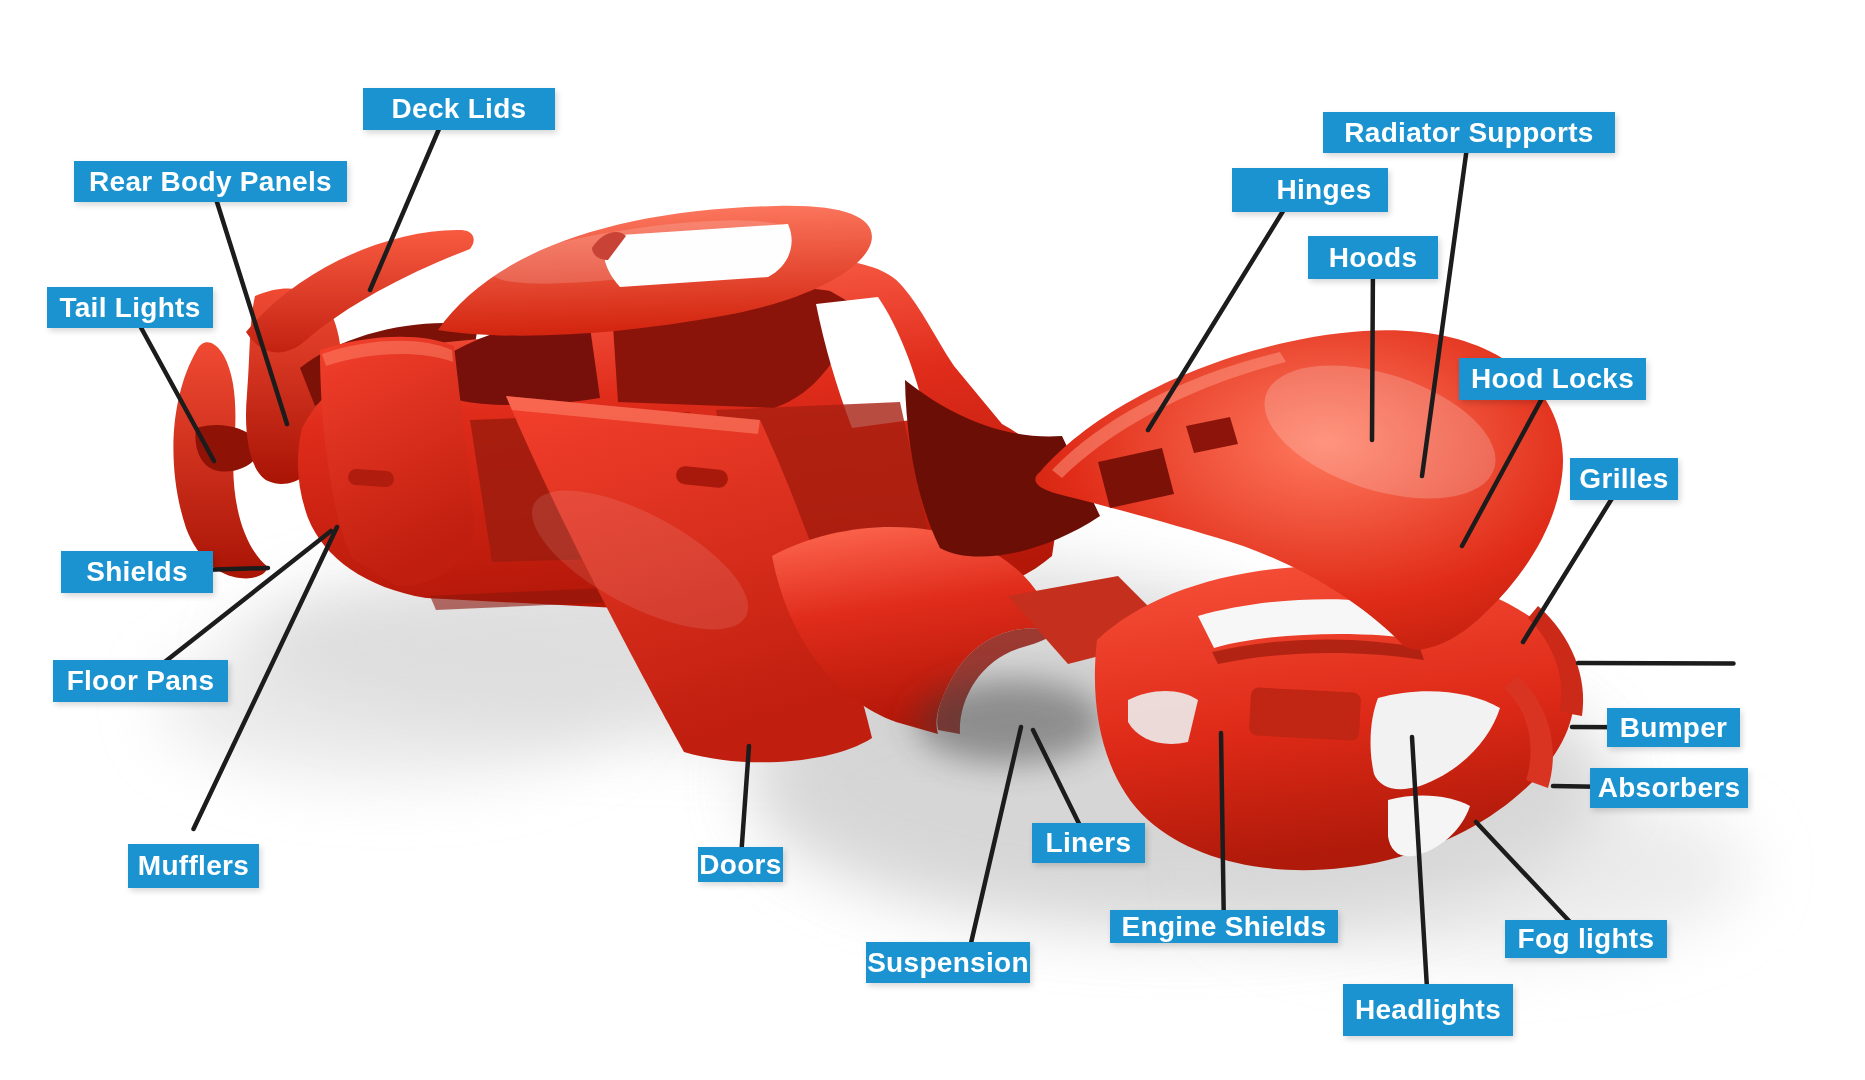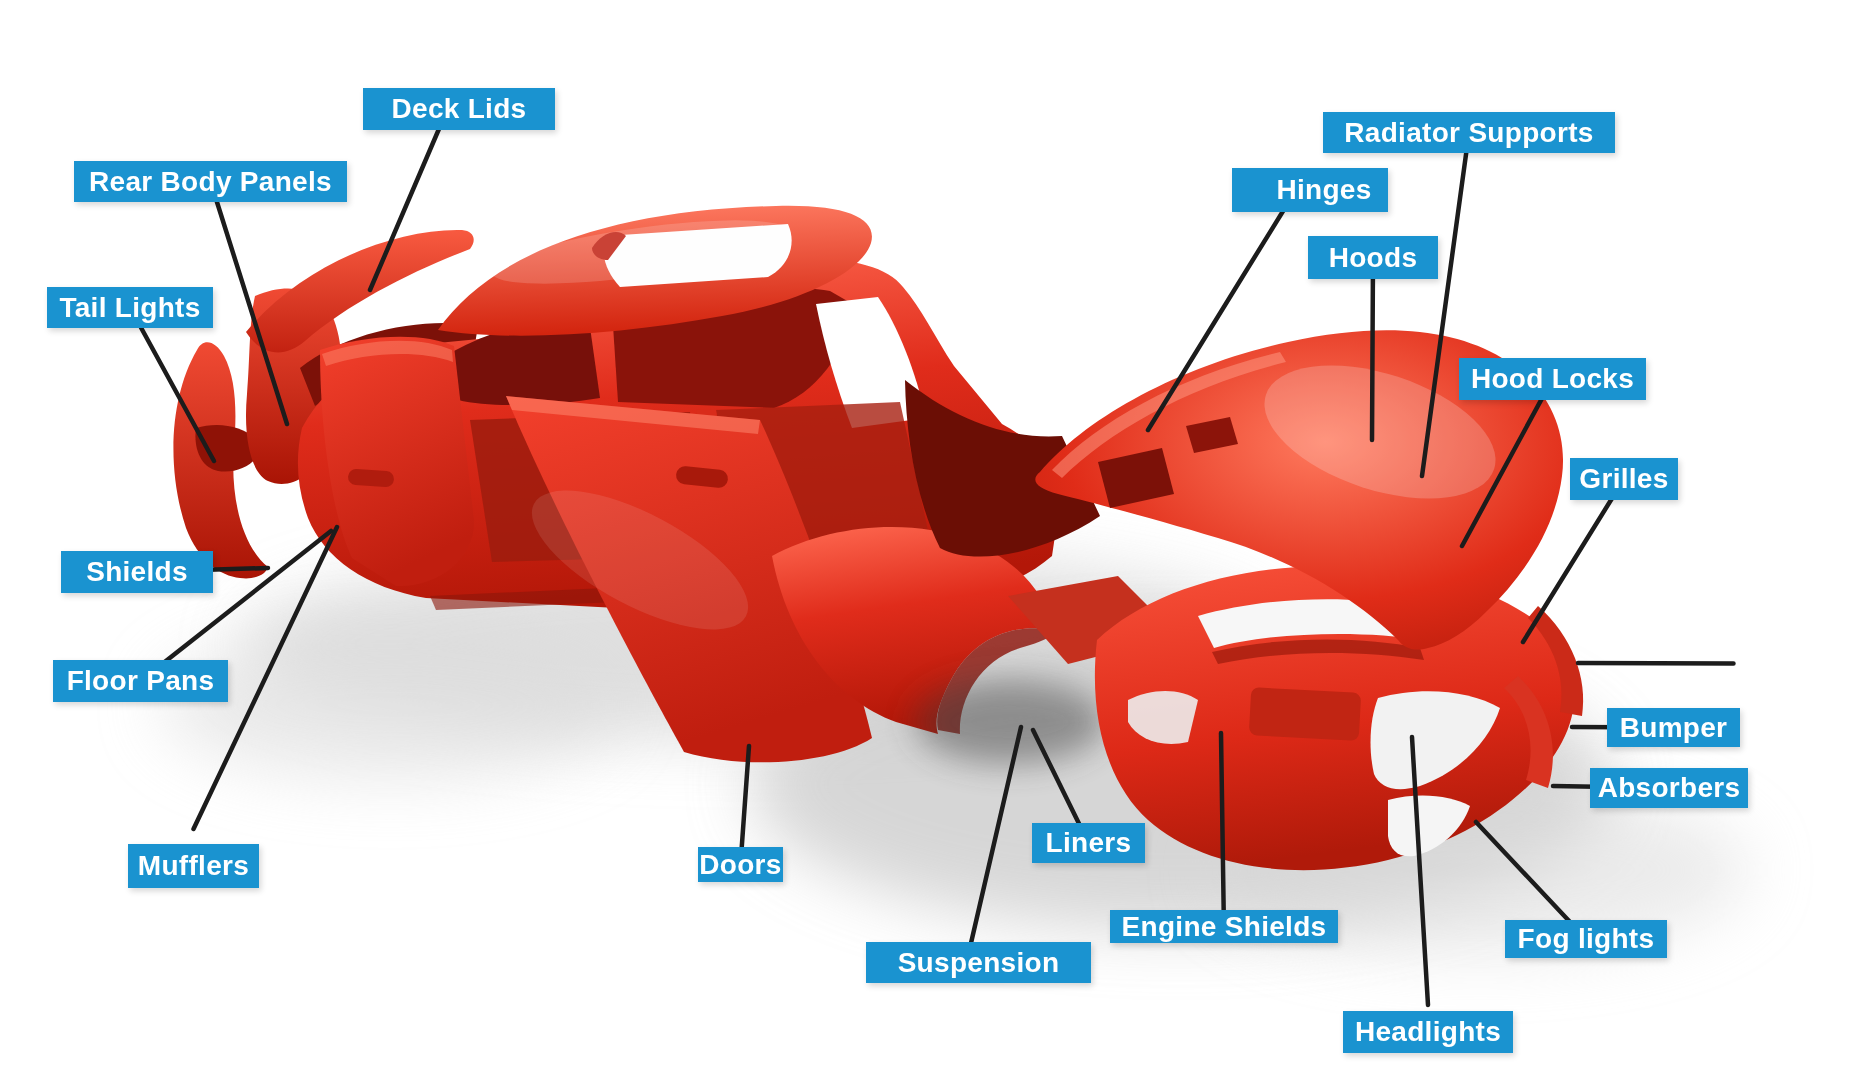--- a/index.html
+++ b/index.html
@@ -188,24 +188,24 @@
     </svg>
 
   <div class="layer">
       <div class="part-label" style="left: 363px; top: 88px; width: 192px; height: 42px;">Deck Lids</div>
       <div class="part-label" style="left: 74px; top: 161px; width: 273px; height: 41px;">Rear Body Panels</div>
       <div class="part-label" style="left: 47px; top: 287px; width: 166px; height: 41px; text-align: center;">Tail Lights</div>
       <div class="part-label" style="left: 61px; top: 551px; width: 152px; height: 42px;">Shields</div>
       <div class="part-label" style="left: 53px; top: 660px; width: 175px; height: 42px;">Floor Pans</div>
       <div class="part-label" style="left: 128px; top: 807px; width: 131px; height: 44px; margin-top: 37px;">Mufflers</div>
       <div class="part-label" style="left: 698px; top: 847px; width: 85px; height: 35px;">Doors</div>
-      <div class="part-label" style="left: 866px; top: 942px; width: 225px; height: 41px;">Suspension</div>
+      <div class="part-label" style="left: 866px; top: 942px; width: 164px; height: 41px;">Suspension</div>
       <div class="part-label" style="left: 1032px; top: 823px; width: 113px; height: 40px;">Liners</div>
       <div class="part-label" style="left: 1110px; top: 910px; width: 228px; height: 33px;">Engine Shields</div>
-      <div class="part-label" style="left: 1343px; top: 984px; width: 170px; height: 42px; margin-top: 27px;">Headlights</div>
+      <div class="part-label" style="left: 1343px; top: 984px; width: 170px; height: 52px;">Headlights</div>
       <div class="part-label" style="left: 1505px; top: 920px; width: 162px; height: 38px;">Fog lights</div>
       <div class="part-label" style="left: 1590px; top: 768px; width: 158px; height: 40px;">Absorbers</div>
       <div class="part-label" style="left: 1607px; top: 708px; width: 133px; height: 39px;">Bumper</div>
       <div class="part-label" style="left: 1570px; top: 458px; width: 108px; height: 42px;">Grilles</div>
       <div class="part-label" style="left: 1459px; top: 358px; width: 187px; height: 42px;">Hood Locks</div>
       <div class="part-label" style="left: 1323px; top: 112px; width: 292px; height: 41px;">Radiator Supports</div>
       <div class="part-label" style="left: 1232px; top: 168px; width: 128px; height: 44px; padding-left: 28px;">Hinges</div>
       <div class="part-label" style="left: 1308px; top: 236px; width: 130px; height: 43px;">Hoods</div>
     </div>
 

